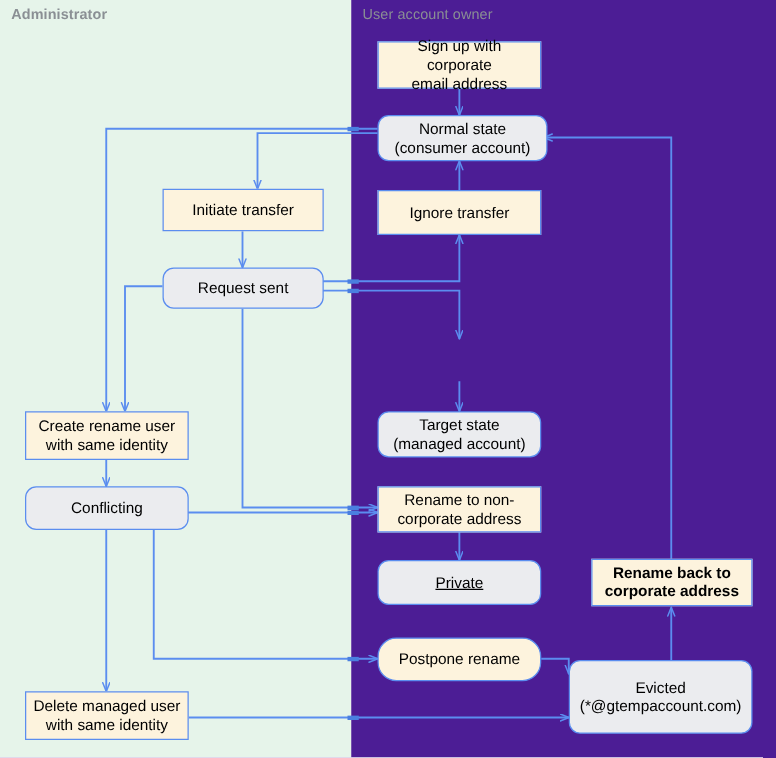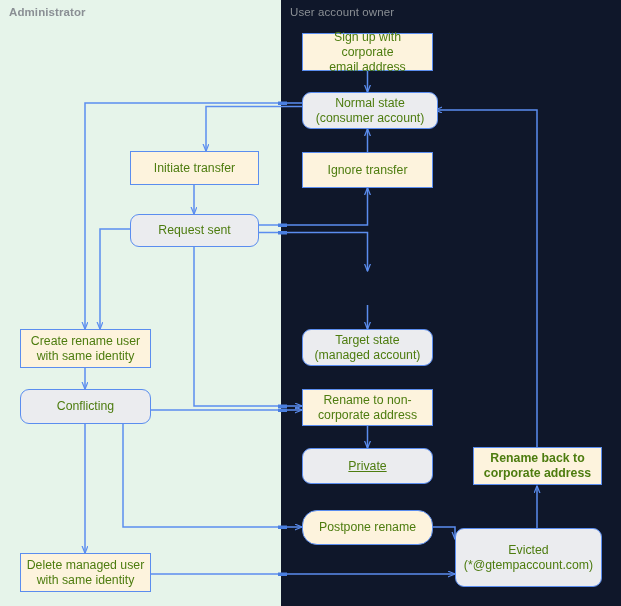--- a/index.html
+++ b/index.html
@@ -5,38 +5,38 @@
   html,body{margin:0;padding:0;background:#ffffff;}
   #canvas{
     position:relative;
     width:621px;height:606px;
     background:#ffffff;
     font-family:"Liberation Sans", sans-serif;
     overflow:hidden;
   }
   .lane{position:absolute;top:0;height:606px;}
   #lane-admin{left:0;width:281px;background:#e6f4ea;}
-  #lane-user{left:281px;width:340px;background:#0f172a;}
+  #lane-user{left:281px;width:340px;background:#4c1d95;}
   .lane-label{
     position:absolute;top:6px;
     font-size:11.5px;color:#8a8f94;letter-spacing:.1px;
     white-space:nowrap;
   }
   #lane-admin .lane-label{left:9px;font-weight:bold;}
   #lane-user .lane-label{left:9px;}
 
   svg#edges{position:absolute;left:0;top:0;width:621px;height:606px;}
 
   .node{
     position:absolute;
     box-sizing:border-box;
     display:flex;align-items:center;justify-content:center;
     text-align:center;
     font-size:12.3px;
-    color:#4d7c0f;
+    color:#000000;
     line-height:1.22;
     border:1px solid #5b8def;
     padding:0 4px;
   }
   .node.action{background:#fdf3dd;border-radius:0;}
   .node.state{background:#ebecef;border-radius:9px;}
   .node .sub{display:block;}
   .node .l2{display:block;}
 </style>
 </head>

